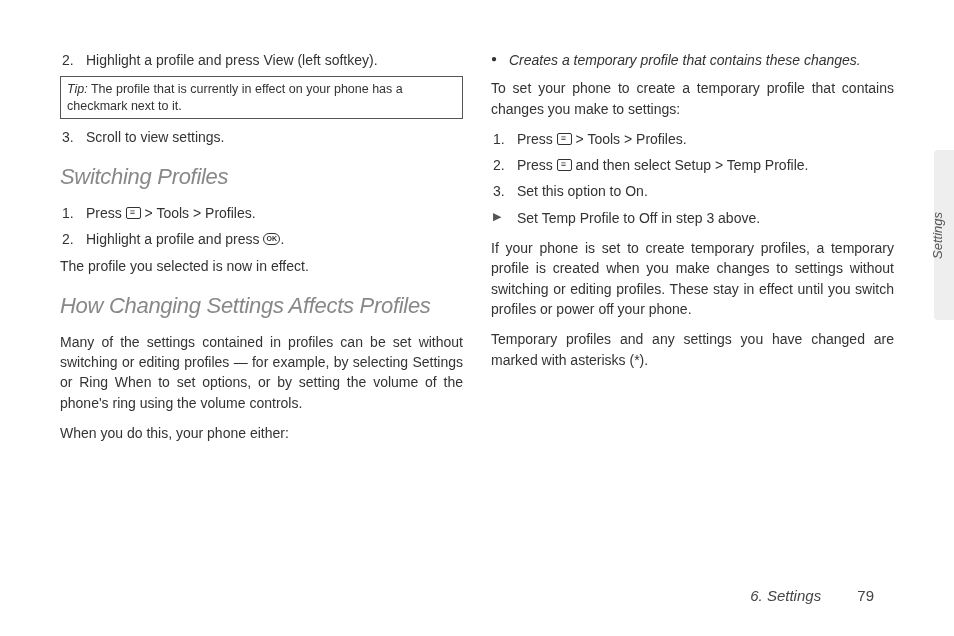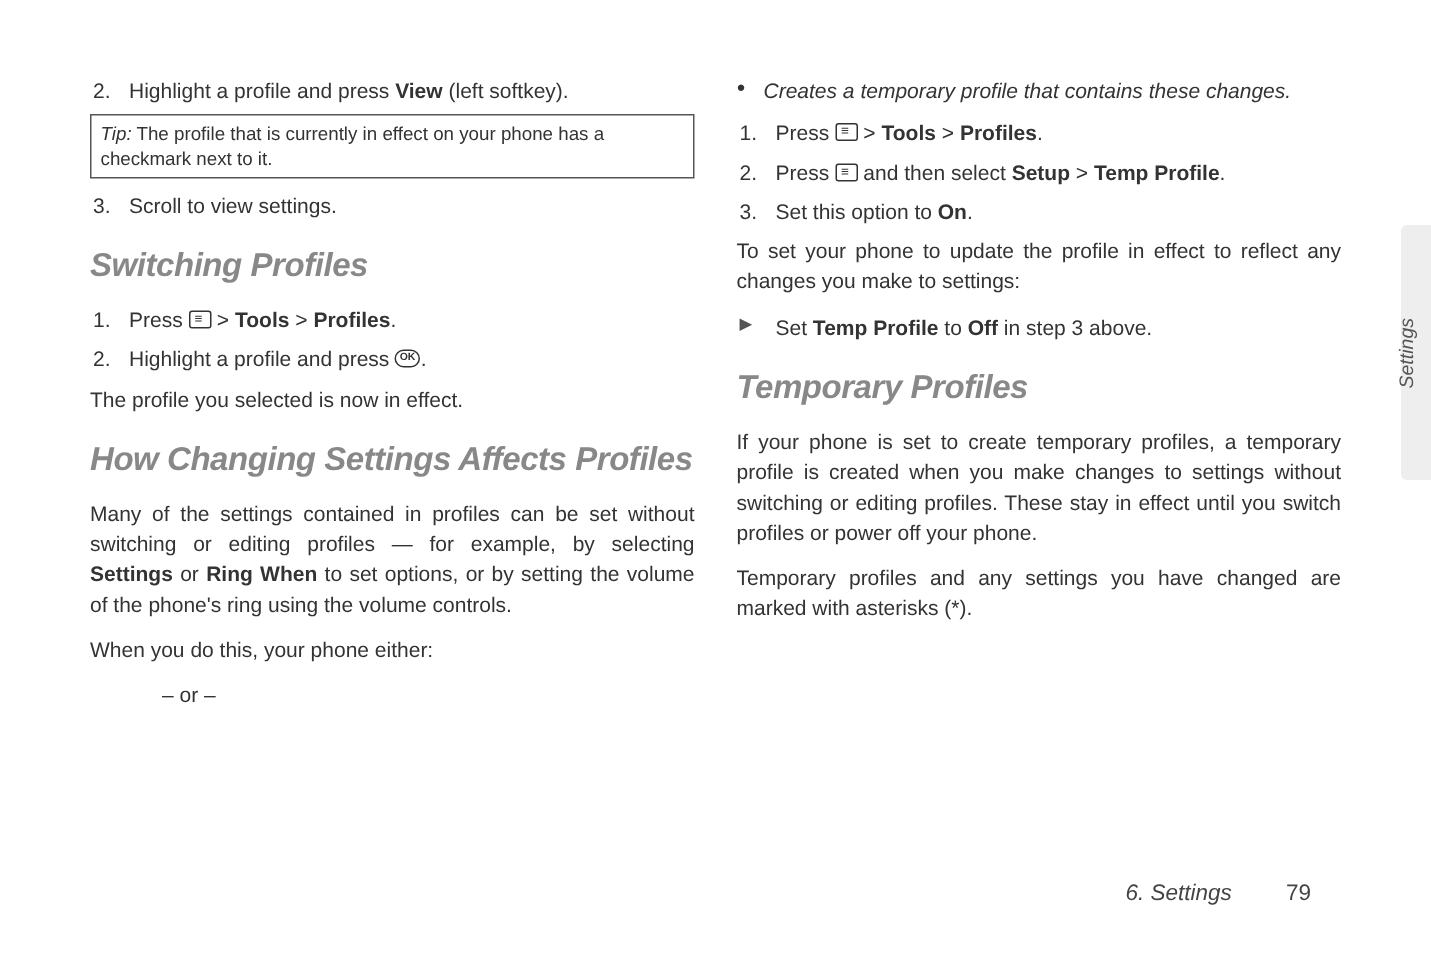--- a/index.html
+++ b/index.html
@@ -34,21 +34,21 @@
     border: 1px solid #555;
     padding: 4px 6px 4px 6px;
     font-size: 12.5px;
     line-height: 1.3;
     margin: 6px 0 8px 0;
   }
   .tip-box .tip-label { font-style: italic; }
   h2 {
     font-family: Arial, sans-serif;
     font-style: italic;
-    font-weight: bold;
+    font-weight: normal;
     color: #888;
     font-size: 22px;
     margin: 14px 0 10px 0;
     letter-spacing: -0.3px;
   }
   .para { margin-bottom: 10px; text-align: justify; }
   .bullet {
     position: relative;
     padding-left: 18px;
     margin-bottom: 8px;
@@ -99,21 +99,21 @@
     border-radius: 7px;
   }
   .icon-key.ok::after {
     content: "OK";
     position: absolute;
     font-size: 7px;
     font-weight: bold;
     top: 0;
     left: 2px;
   }
-  .bold { font-weight: bold; }
+  .bold { font-weight: normal; }
   .side-tab {
     position: absolute;
     right: 0;
     top: 150px;
     width: 20px;
     height: 170px;
     background: #eee;
     border-radius: 4px 0 0 4px;
   }
   .side-tab span {
@@ -174,51 +174,49 @@
 
     <h2>How Changing Settings Affects Profiles</h2>
 
     <p class="para">
       <span>Many of the settings contained in profiles can be set without switching or editing profiles — for example, by selecting </span><span class="bold">Settings</span><span> or </span><span class="bold">Ring When</span><span> to set options, or by setting the volume of the phone's ring using the volume controls.</span>
     </p>
 
     <p class="para">When you do this, your phone either:</p>
 
 
-    <div class="or">– or –</div>
   </div>
 
   <div class="col">
     <div class="bullet">
       <span>Creates a temporary profile that contains these changes.</span>
     </div>
 
+    <p class="para">To set your phone to create a temporary profile that contains changes you make to settings:</p>
 
     <div class="ol-item">
       <span class="ol-num">1.</span>
       <span>Press </span><span class="icon-key menu"></span><span> &gt; </span><span class="bold">Tools</span><span> &gt; </span><span class="bold">Profiles</span>.
     </div>
 
     <div class="ol-item">
       <span class="ol-num">2.</span>
       <span>Press </span><span class="icon-key menu"></span><span> and then select </span><span class="bold">Setup</span><span> &gt; </span><span class="bold">Temp Profile</span>.
     </div>
 
     <div class="ol-item">
       <span class="ol-num">3.</span>
       <span>Set this option to </span><span class="bold">On</span>.
     </div>
 
-    <p class="para">To set your phone to update the profile in effect to reflect any changes you make to settings:</p>
 
     <div class="arrow-item">
       <span>Set </span><span class="bold">Temp Profile</span><span> to </span><span class="bold">Off</span><span> in step 3 above.</span>
     </div>
 
-    <h2>Temporary Profiles</h2>
 
     <p class="para">If your phone is set to create temporary profiles, a temporary profile is created when you make changes to settings without switching or editing profiles. These stay in effect until you switch profiles or power off your phone.</p>
     <p class="para">Temporary profiles and any settings you have changed are marked with asterisks (*).</p>
   </div>
 
 </div>
 
 <div class="side-tab">
   <span>Settings</span>
 </div>

